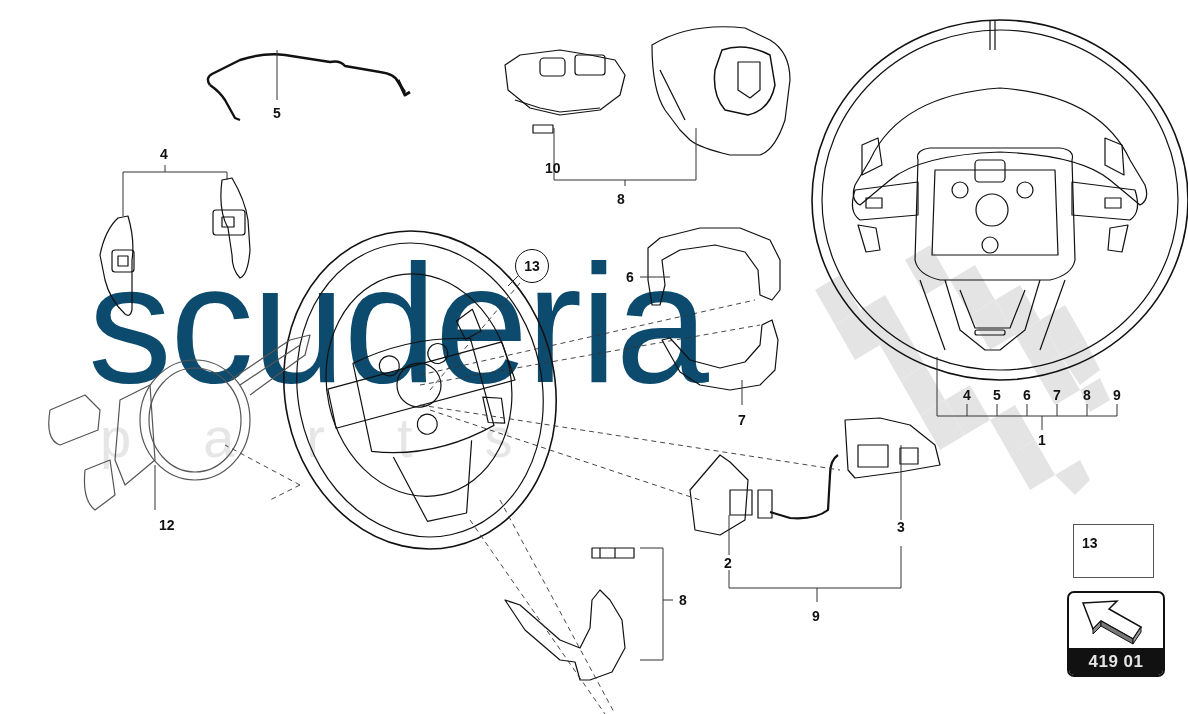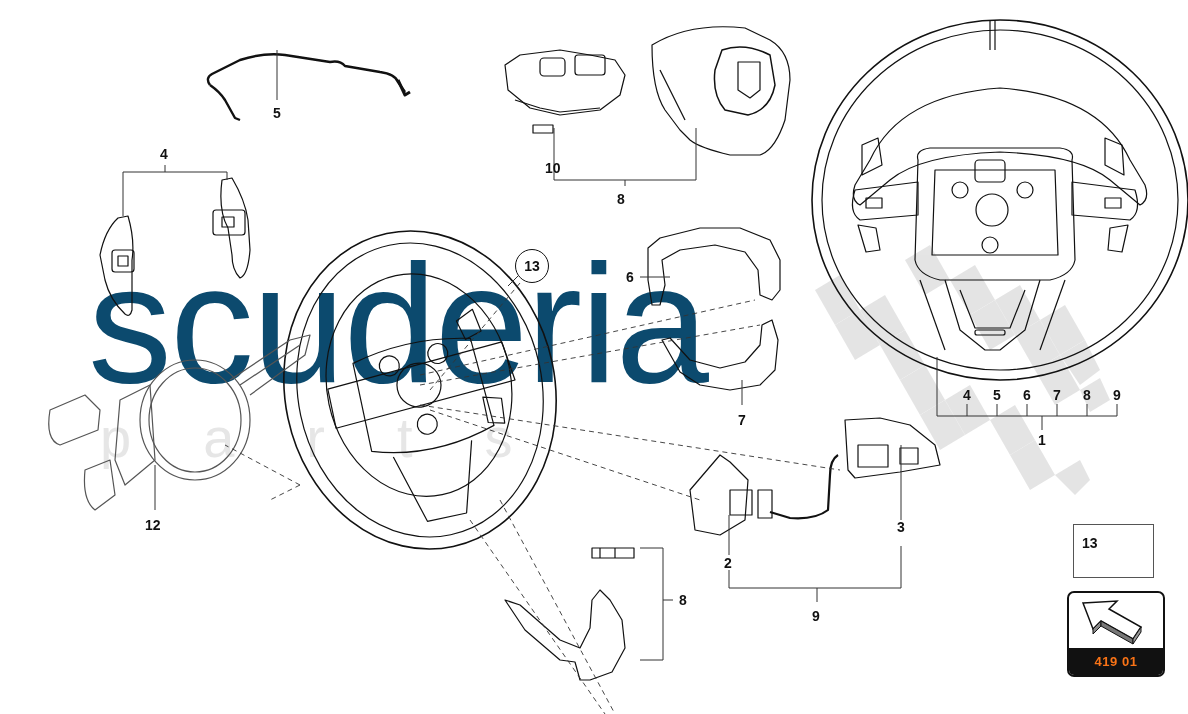--- a/index.html
+++ b/index.html
@@ -6,21 +6,21 @@
   body{width:1188px;height:714px;position:relative;overflow:hidden;font-family:"Liberation Sans",sans-serif;}
   .canvas{position:absolute;left:0;top:0;width:1188px;height:714px;}
   svg{position:absolute;left:0;top:0;}
   .wm-main{position:absolute;left:88px;top:240px;font-family:"Liberation Sans",sans-serif;font-size:168px;font-weight:400;color:#0c4a6e;letter-spacing:-2px;line-height:1;white-space:nowrap;}
   .wm-sub{position:absolute;left:100px;top:410px;font-family:"Liberation Sans",sans-serif;font-size:56px;color:#e6e6e6;letter-spacing:72px;line-height:1;white-space:nowrap;}
   .label{position:absolute;font-family:"Liberation Sans",sans-serif;font-weight:700;font-size:14px;color:#111;line-height:1;}
   .circle13{position:absolute;left:515px;top:249px;width:32px;height:32px;border:1.5px solid #111;border-radius:50%;display:flex;align-items:center;justify-content:center;font-weight:700;font-size:14px;color:#111;background:#fff;}
   .box13{position:absolute;left:1073px;top:524px;width:79px;height:52px;border:1px solid #555;background:#fff;}
   .box13 .num{position:absolute;left:8px;top:10px;font-weight:700;font-size:14px;color:#111;}
   .badge{position:absolute;left:1067px;top:591px;width:94px;height:82px;border:2px solid #111;border-radius:7px;overflow:hidden;background:#fff;}
-  .badge .code{position:absolute;left:0;right:0;bottom:0;height:27px;background:#111;color:#f97316;font-weight:700;font-size:13px;display:flex;align-items:center;justify-content:center;letter-spacing:0.5px;}
+  .badge .code{position:absolute;left:0;right:0;bottom:0;height:27px;background:#111;color:#e5e5e5;font-weight:700;font-size:17px;display:flex;align-items:center;justify-content:center;letter-spacing:0.5px;}
 </style>
 </head>
 <body>
 
 <div class="canvas">
 
   <div class="wm-main">scuderia</div>
   <div class="wm-sub">parts</div>
 
   <svg width="1188" height="714" viewBox="0 0 1188 714">
@@ -219,21 +219,21 @@
       <line x1="518" y1="276" x2="508" y2="286"></line>
     </g>
   </svg>
 
   <div class="label" style="left:273px;top:106px;">5</div>
   <div class="label" style="left:160px;top:147px;">4</div>
   <div class="label" style="left:545px;top:154px;margin-top:7px;">10</div>
   <div class="label" style="left:617px;top:192px;">8</div>
   <div class="label" style="left:626px;top:270px;">6</div>
   <div class="label" style="left:738px;top:413px;">7</div>
-  <div class="label" style="left:145px;top:518px;text-align:center;">12</div>
+  <div class="label" style="left:159px;top:518px;text-align:center;">12</div>
   <div class="label" style="left:724px;top:556px;">2</div>
   <div class="label" style="left:897px;top:520px;">3</div>
   <div class="label" style="left:812px;top:609px;">9</div>
   <div class="label" style="left:679px;top:593px;">8</div>
 
   <div class="label" style="left:963px;top:388px;">4</div>
   <div class="label" style="left:993px;top:388px;">5</div>
   <div class="label" style="left:1023px;top:388px;">6</div>
   <div class="label" style="left:1053px;top:388px;">7</div>
   <div class="label" style="left:1083px;top:388px;">8</div>

